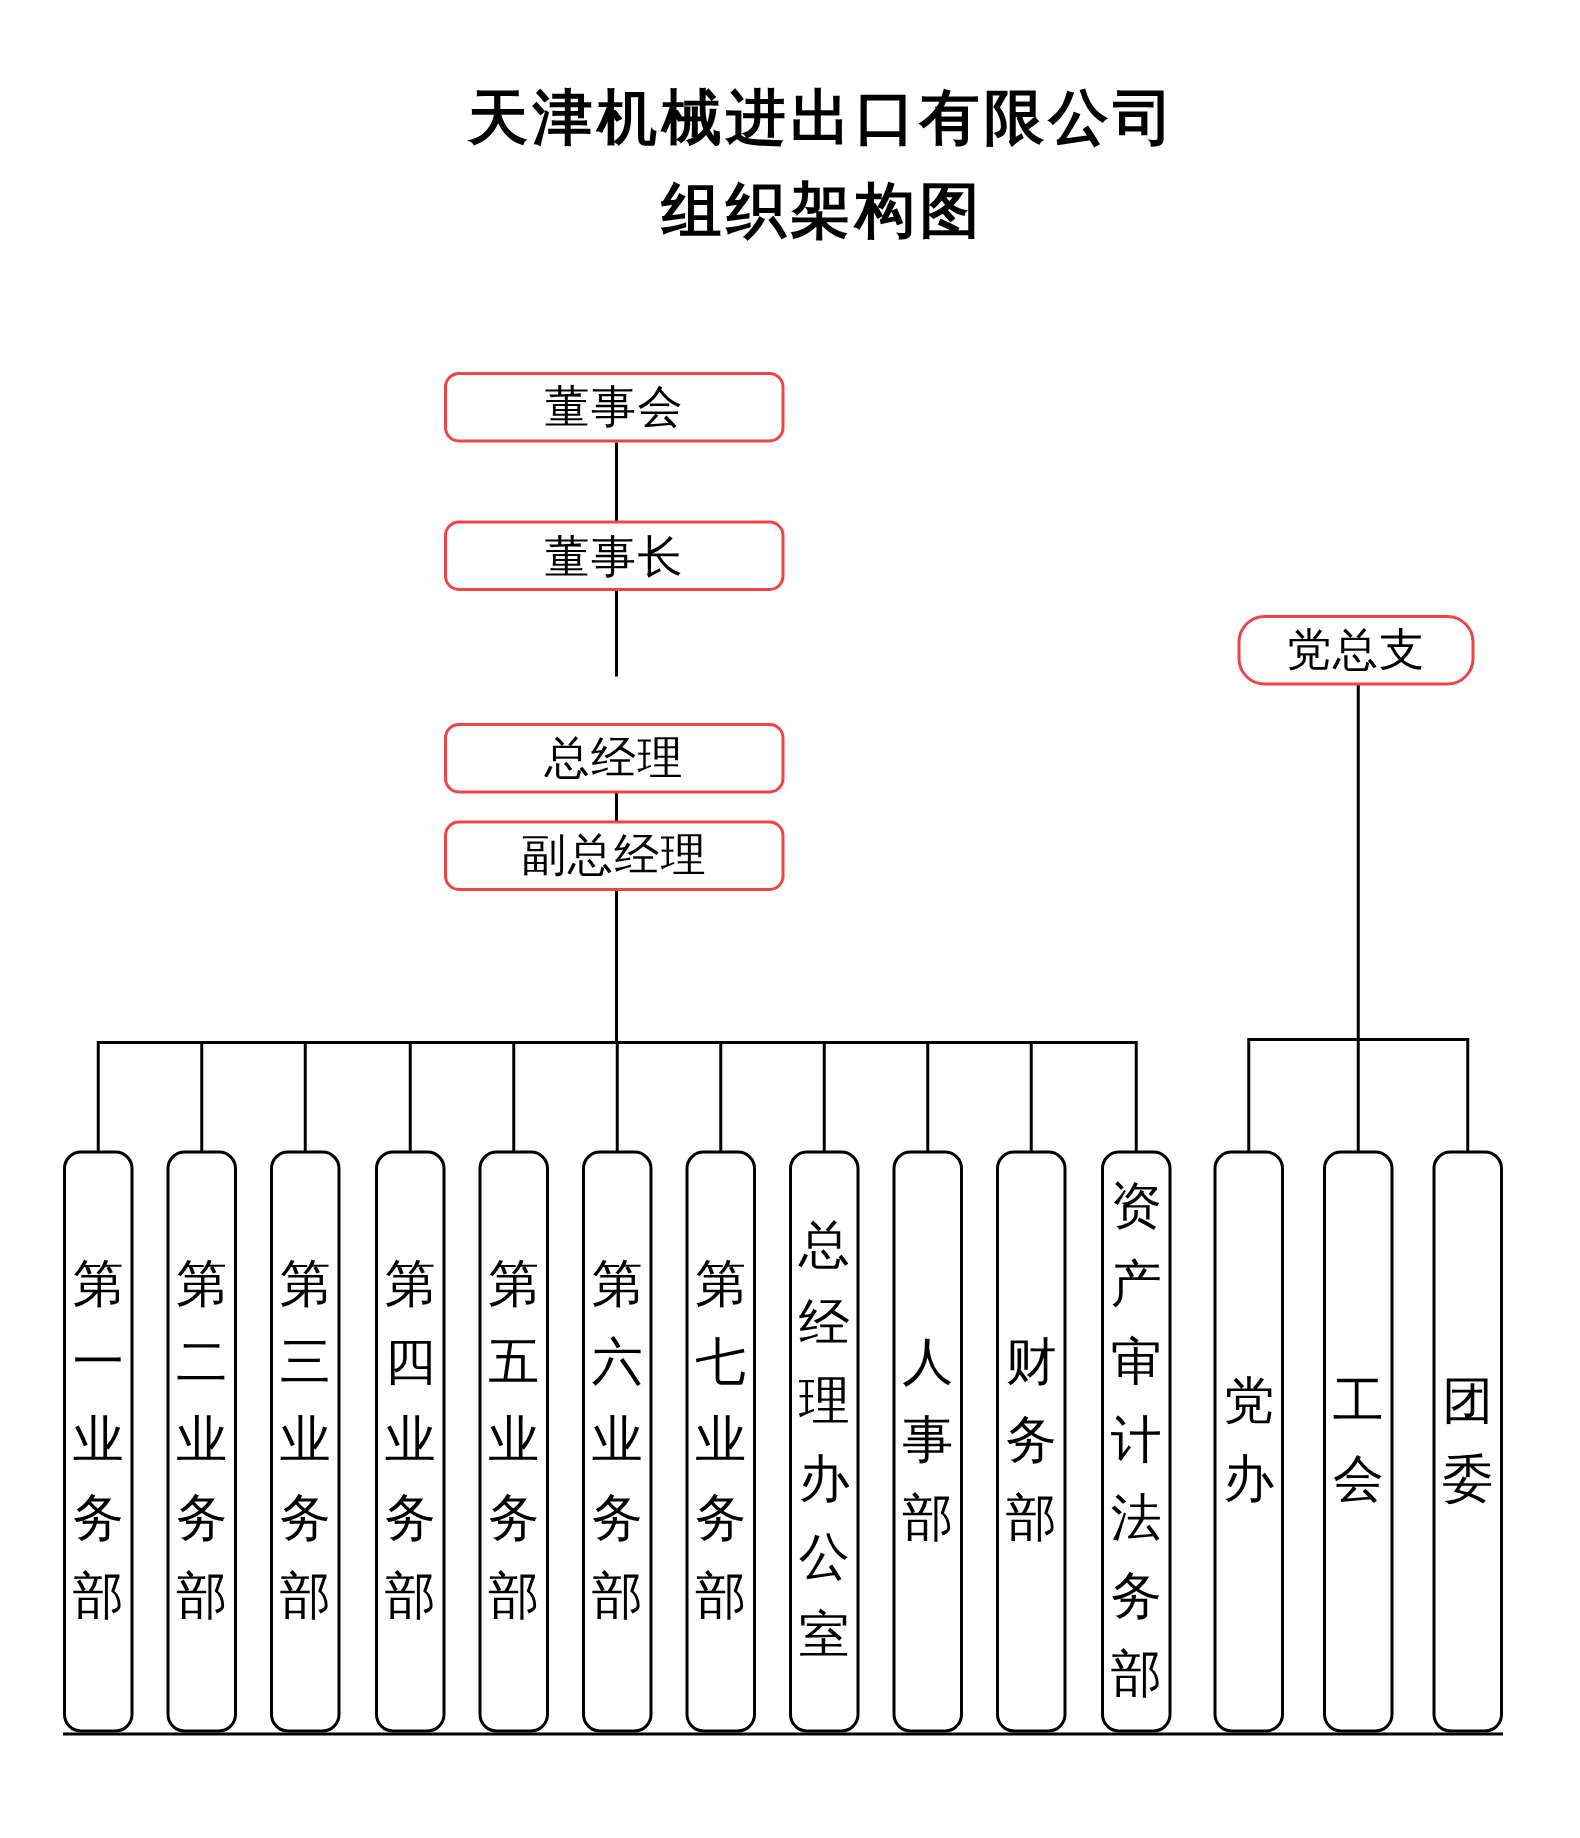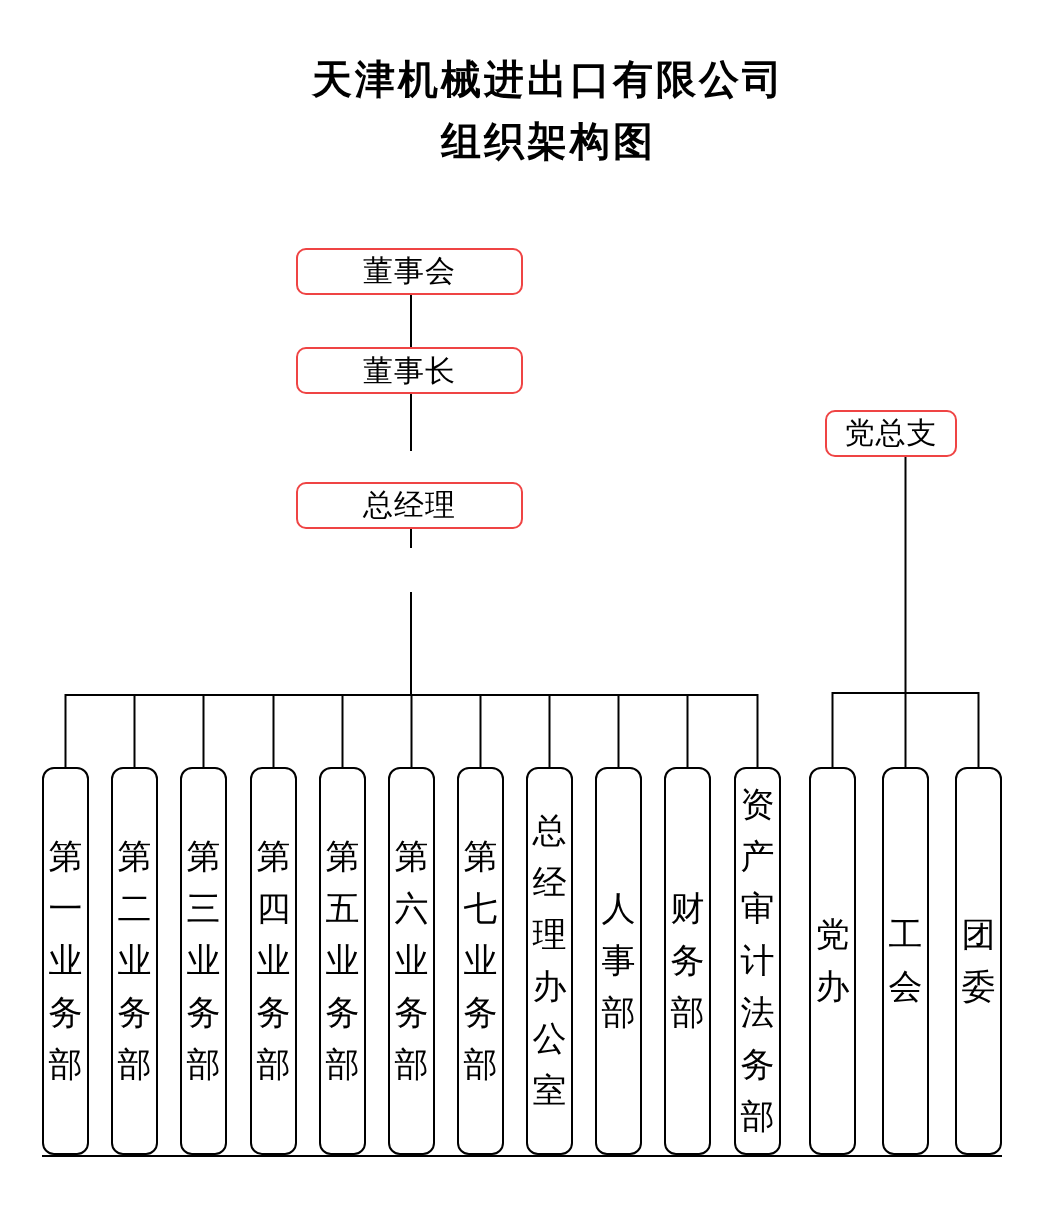--- a/index.html
+++ b/index.html
@@ -25,21 +25,21 @@
   .hbox{
     position:absolute;
     box-sizing:border-box;
     height:47px;width:227px;
     border:2px solid #ef4444;
     border-radius:10px;
     background:#ffffff;
     display:flex;align-items:center;justify-content:center;
     font-size:30px;letter-spacing:1px;
   }
-  .hbox.small{width:132px;}
+  .hbox.small{width:158px;border-radius:18px;}
   .b-board{left:296px;top:248px;}
   .b-chairman{left:296px;top:347px;align-items:flex-end;}
   .b-gm{left:296px;top:450px;margin-top:32px;}
   .b-dgm{left:296px;top:547px;}
   .b-party{left:825px;top:410px;}
   .vbox{
     position:absolute;
     box-sizing:border-box;
     top:767px;height:388px;width:47px;
     border:2px solid #000000;
@@ -101,20 +101,23 @@
 
   <div class="hbox b-board">
     <span>董事会</span>
   </div>
   <div class="hbox b-chairman">
     <span>董事长</span>
   </div>
   <div class="hbox b-gm">
     <span>总经理</span>
   </div>
+  <div class="hbox b-dgm">
+    <span>副总经理</span>
+  </div>
   <div class="hbox small b-party">
     <span>党总支</span>
   </div>
 
   <div class="vbox d1">
     <div class="vlabel">
         <span class="vchar">第</span>
         <span class="vchar">一</span>
         <span class="vchar">业</span>
         <span class="vchar">务</span>

